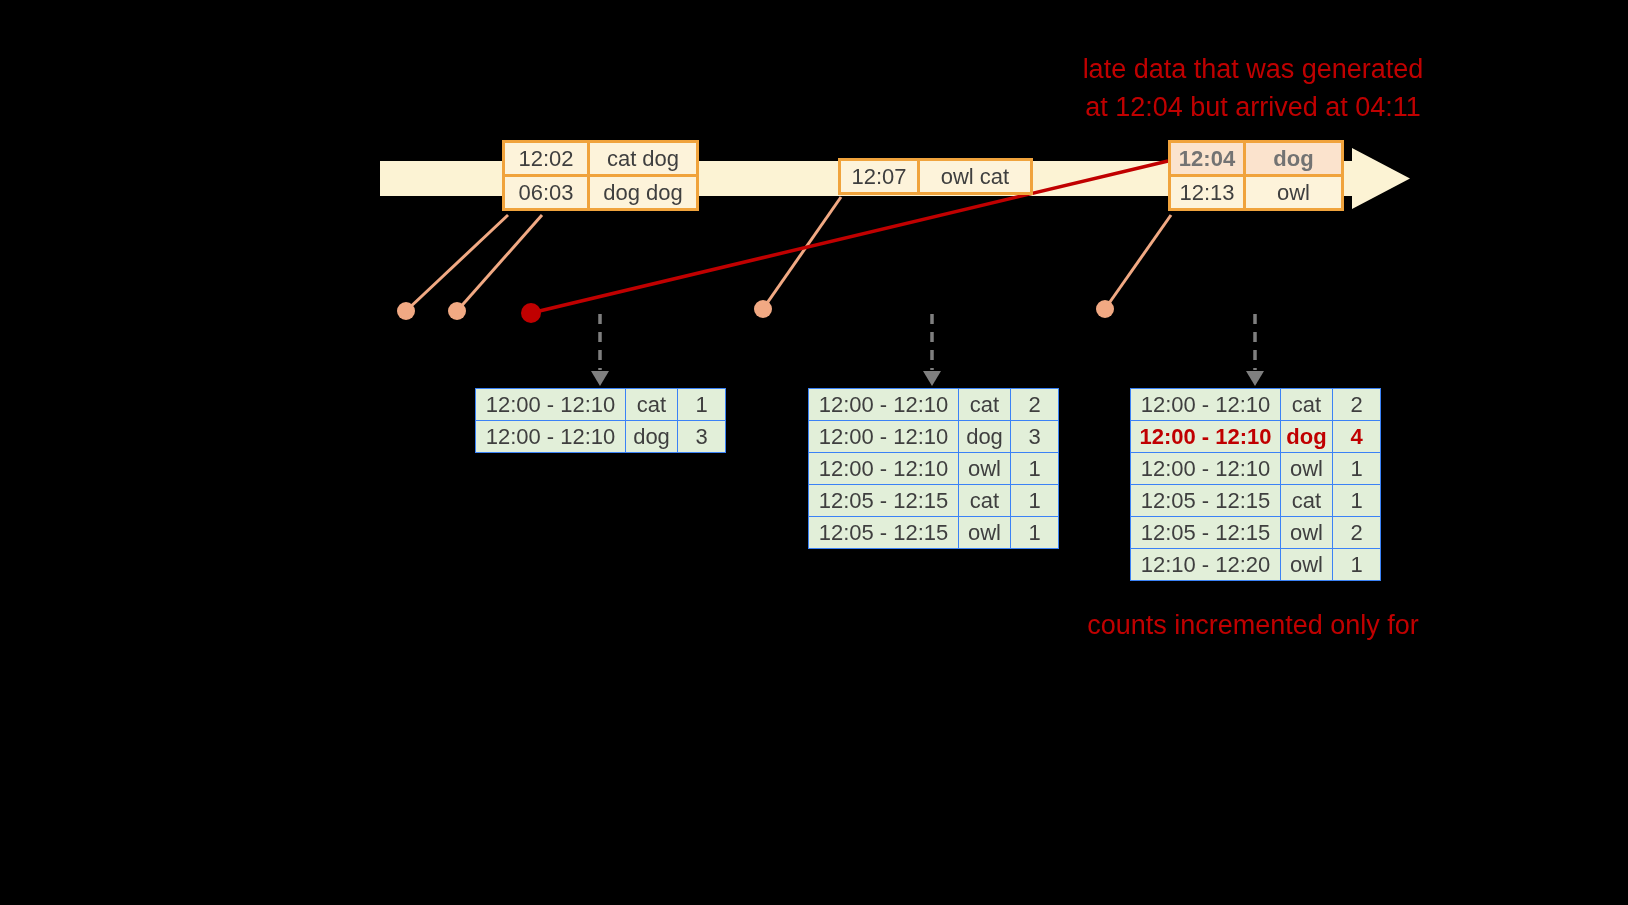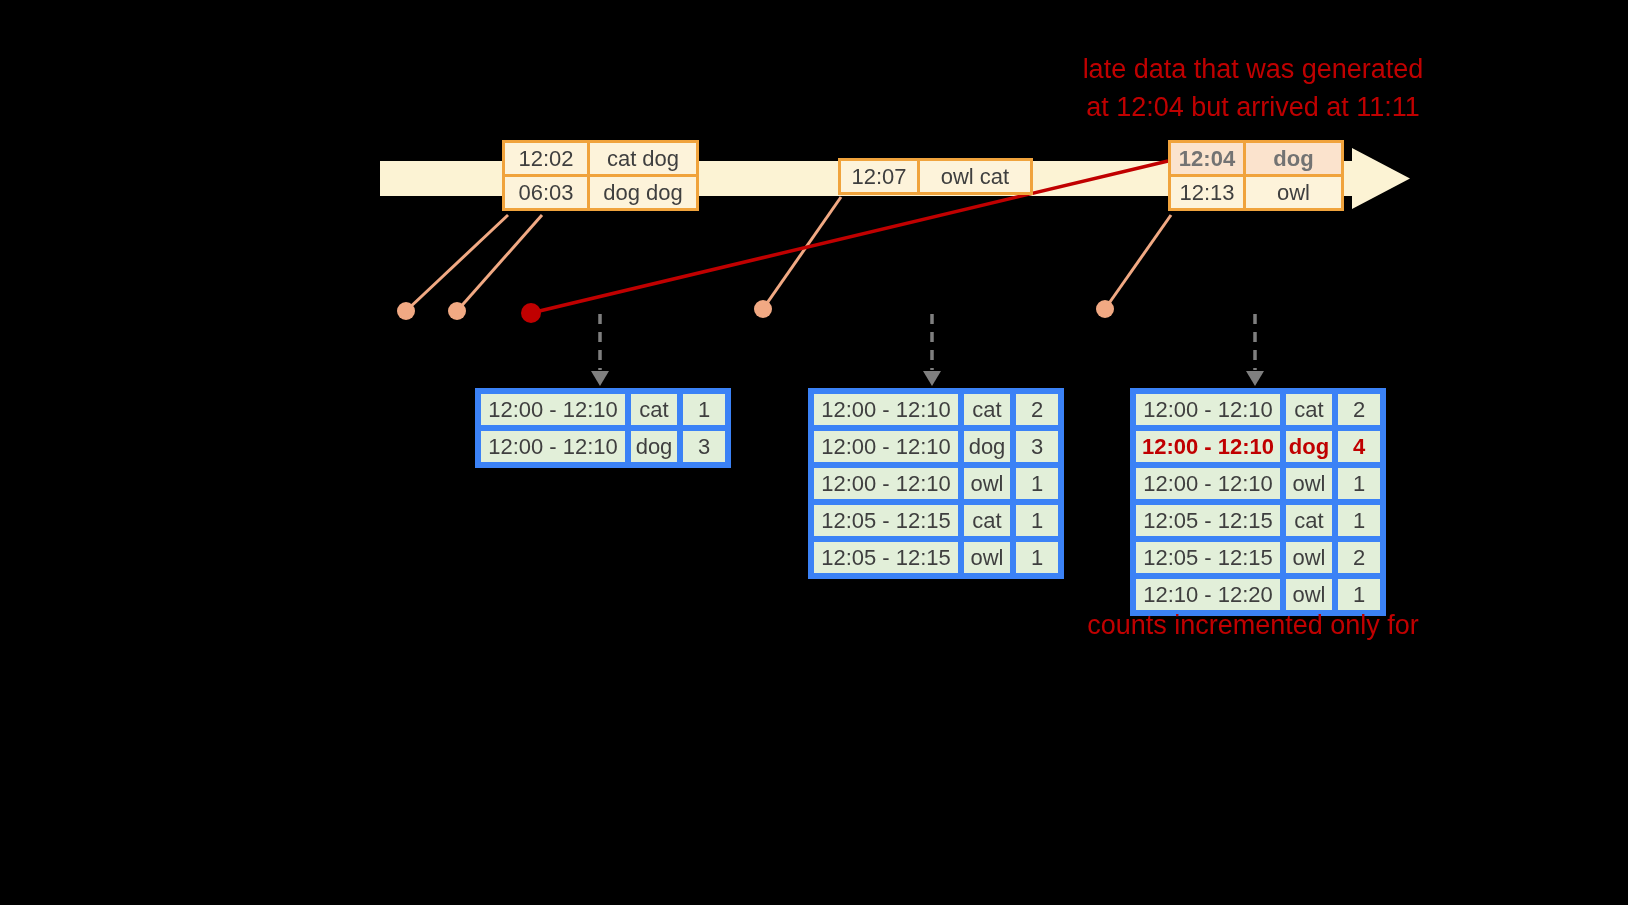--- a/index.html
+++ b/index.html
@@ -43,21 +43,21 @@
   #event-table-2 { left:838px;  top:158px;border-radius:17px; }
   #event-table-3 { left:1168px; top:140px; }
 
   
   table.result-table {
     position:absolute; z-index:2;
     border-collapse:collapse; table-layout:fixed;
     font-size:22px; color:#3f3f3f;
   }
   table.result-table td {
-    border:6px solid #3b82f6;
+    border:1px solid #3b82f6;
     background:#e2efd9;
     text-align:center;
     height:31px; padding:0;
     overflow:hidden; white-space:nowrap;
   }
   table.result-table tr.highlight td {
     color:#c00000; font-weight:bold;
   }
   #result-table-1 { left:475px;  top:388px; }
   #result-table-2 { left:808px;  top:388px; }
@@ -92,21 +92,21 @@
     </g>
     <g fill="#7f7f7f" stroke="none">
       <path d="M591,371 L609,371 L600,386 Z"></path>
       <path d="M923,371 L941,371 L932,386 Z"></path>
       <path d="M1246,371 L1264,371 L1255,386 Z"></path>
     </g>
   </svg>
 
   <div class="annotation top">
     <div>late data that was generated</div>
-    <div>at 12:04 but arrived at 11:11</div>
+    <div>at 12:04 but arrived at 04:11</div>
   </div>
 
   <table class="event-table" id="event-table-1">
     <colgroup>
         <col style="width:85px">
         <col style="width:109px">
       </colgroup>
     <tbody>
         <tr>
       <td>12:02</td>

